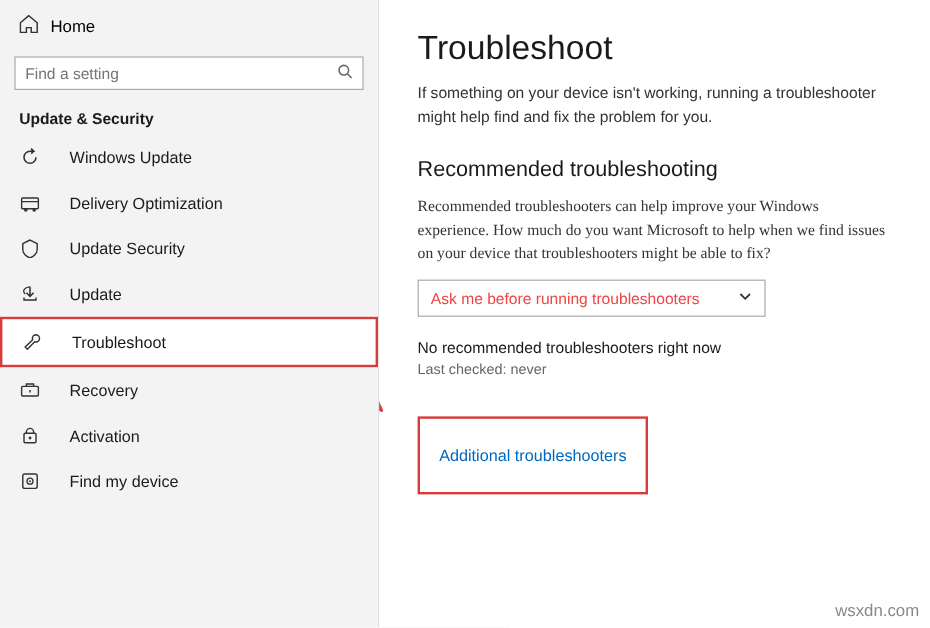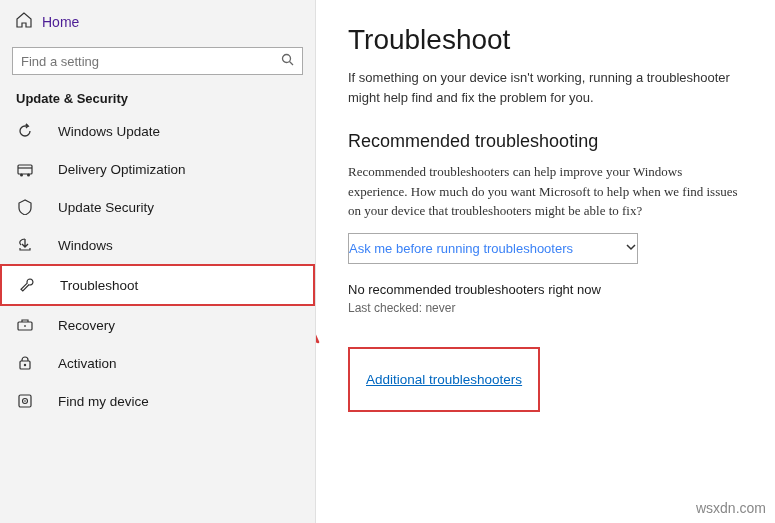--- a/index.html
+++ b/index.html
@@ -24,21 +24,21 @@
       height: 523px;
       overflow: hidden;
     }
 
     .sidebar-home {
       display: flex;
       align-items: center;
       gap: 10px;
       padding: 12px 16px;
       font-size: 14px;
-      color: #4c1d95;
+      color: #000000;
       cursor: pointer;
     }
 
     .search-box {
       margin: 4px 12px 8px 12px;
       display: flex;
       align-items: center;
       background: #fff;
       border: 1px solid #aaa;
       padding: 5px 8px;
@@ -126,23 +126,23 @@
       margin-bottom: 12px;
       max-width: 400px;
       font-family: Liberation Serif, serif;
     }
 
     .dropdown-select {
       display: flex;
       align-items: center;
       justify-content: space-between;
       border: 1px solid #aaa;
-      padding: 7px 0;
-      font-size: 13px;
-      color: #3b82f6;
+      padding: 7px 10px;
+      font-size: 13px;
+      color: #ef4444;
       background: #fff;
       width: 290px;
       cursor: pointer;
       margin-bottom: 18px;
     }
 
     .no-rec {
       font-size: 13px;
       color: #1a1a1a;
       margin-bottom: 4px;
@@ -165,21 +165,20 @@
 
     .additional-btn {
       display: inline-block;
       border: 2px solid #d73b3b;
       color: #0067c0;
       font-size: 13.5px;
       padding: 23px 16px;
       cursor: pointer;
       background: #fff;
       position: relative;
-      text-decoration: underline;
     }
 
     
     .arrow-container {
       position: relative;
     }
 
     svg.annotation-arrow {
       position: absolute;
       left: -90px;
@@ -257,21 +256,21 @@
   </div>
 
   <div class="sidebar-item">
     <span class="item-icon">
       <svg width="16" height="16" viewBox="0 0 16 16" fill="none">
         <path d="M8 2v8M5 7l3 3 3-3" stroke="#333" stroke-width="1.3" fill="none"></path>
         <path d="M3 11v2h10v-2" stroke="#333" stroke-width="1.2" fill="none"></path>
         <path d="M8 2 C4 2, 1 5, 4 8" stroke="#333" stroke-width="1.1" fill="none"></path>
       </svg>
     </span>
-    <span>Windows</span>
+    <span>Update</span>
   </div>
 
   <div class="sidebar-item active">
     <span class="item-icon">
       <svg width="16" height="16" viewBox="0 0 16 16" fill="none">
         <path d="M11 2a3 3 0 0 0-3 3c0 .4.08.78.2 1.13L2 12.2 3.8 14l6.07-6.2A3 3 0 1 0 11 2z" stroke="#333" stroke-width="1.2" fill="none"></path>
       </svg>
     </span>
     <span>Troubleshoot</span>
   </div>

